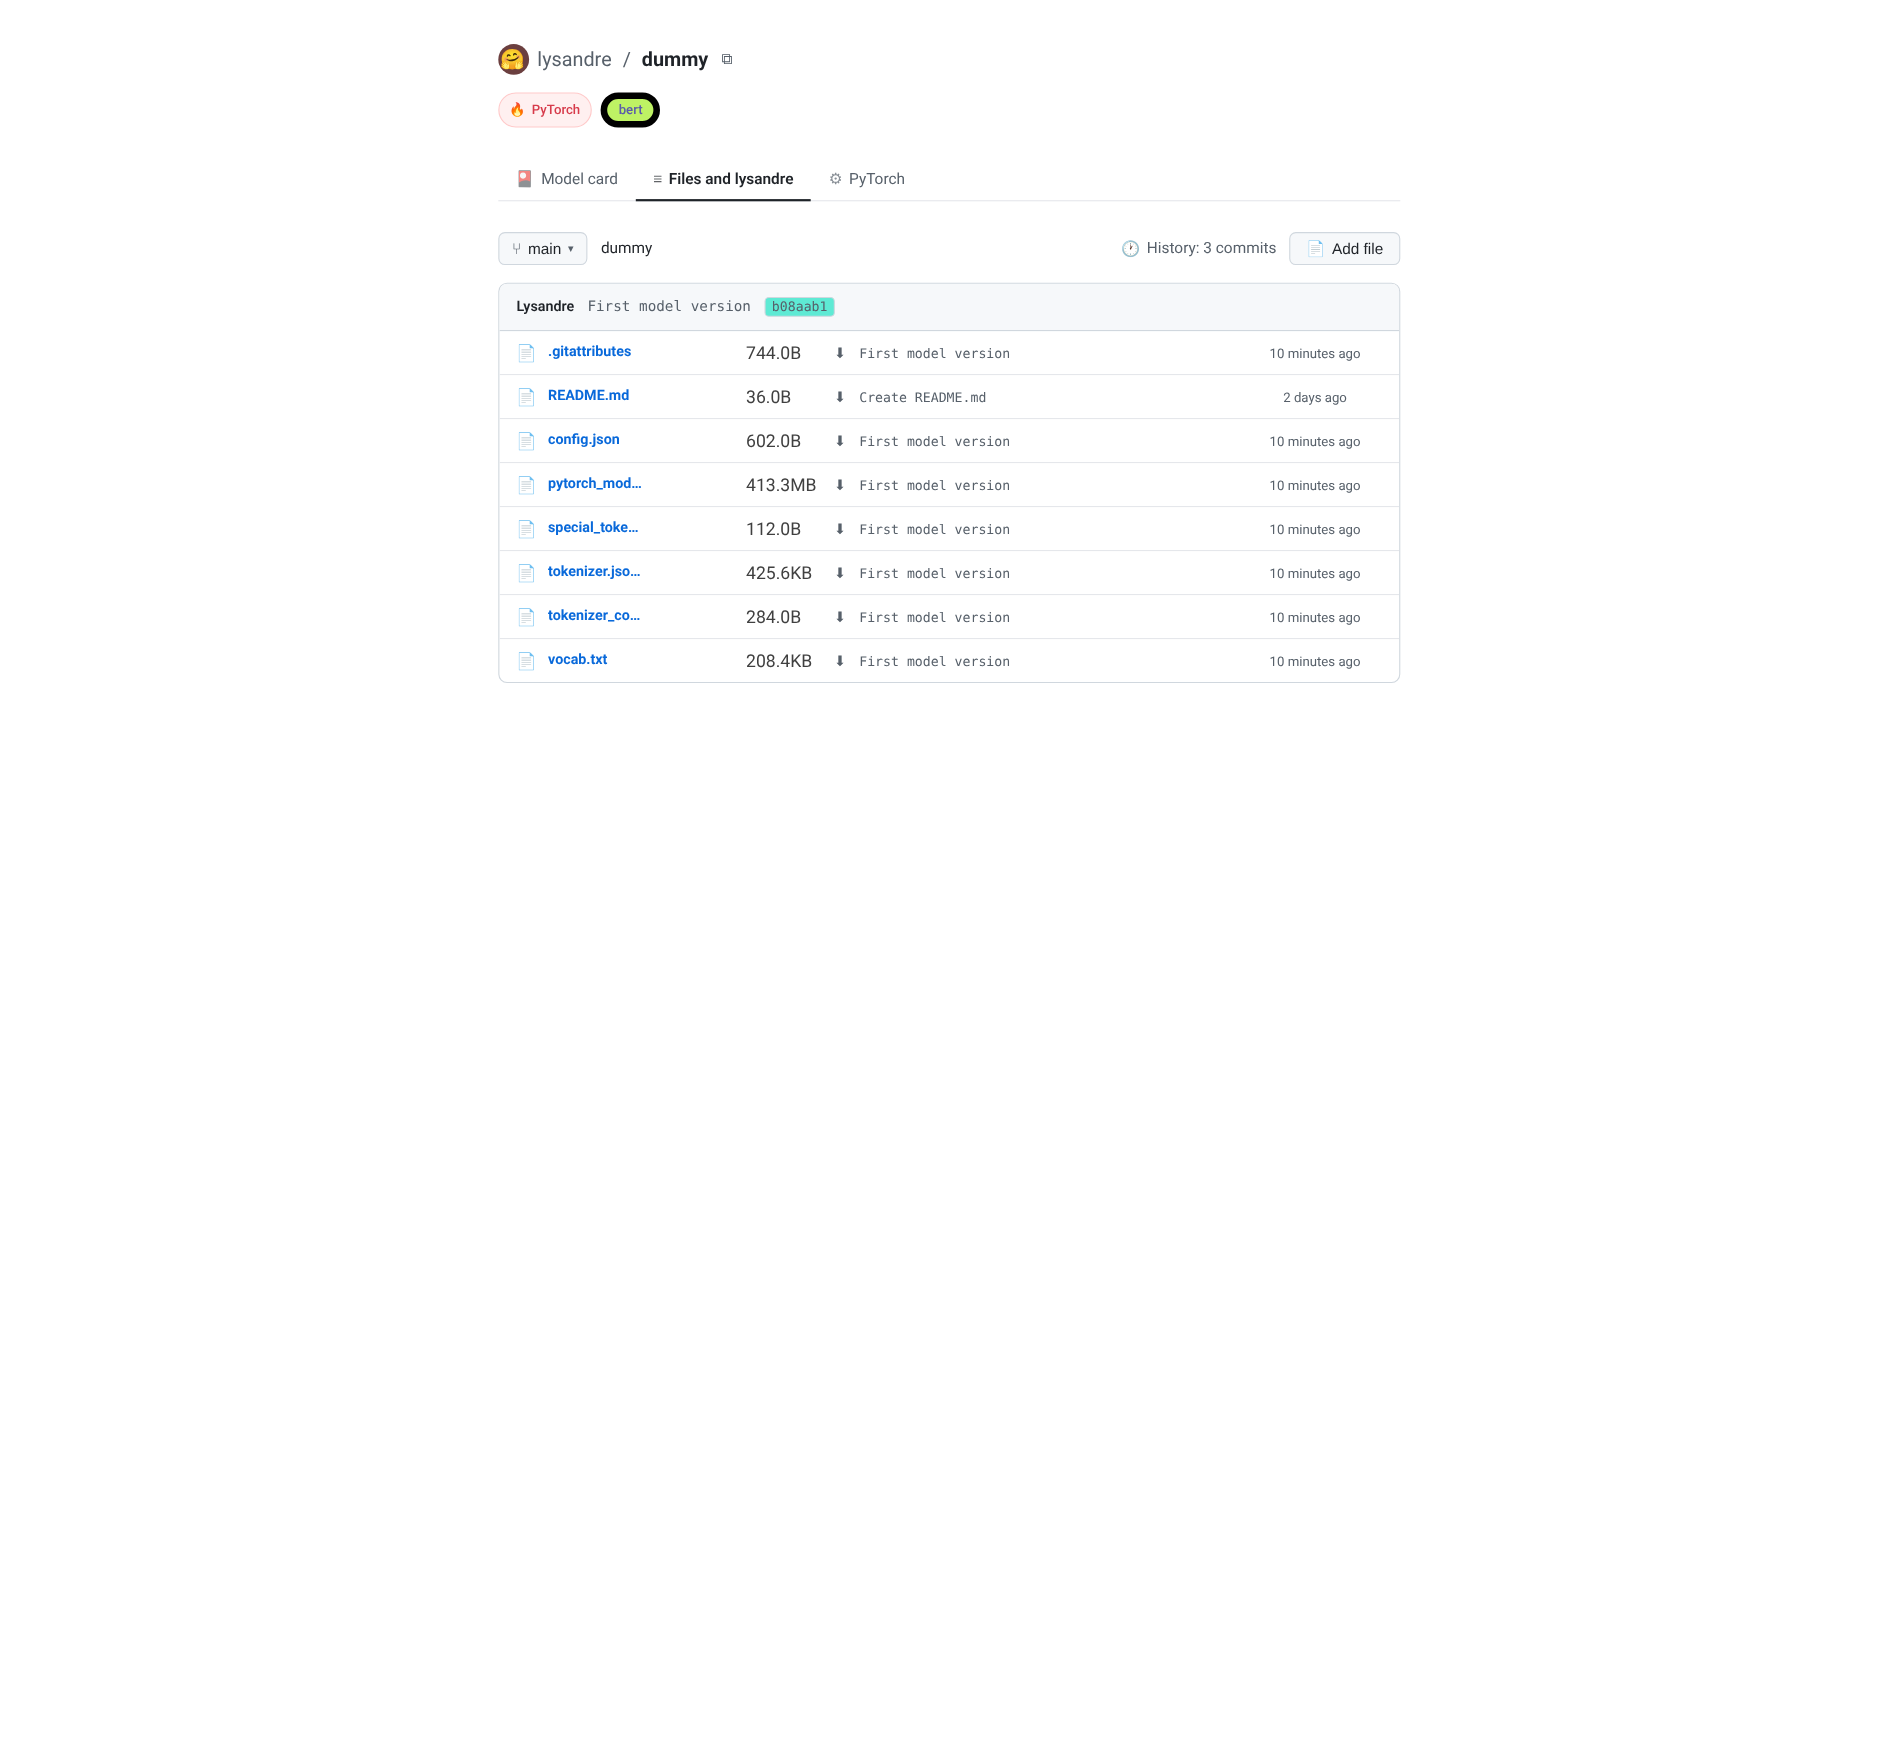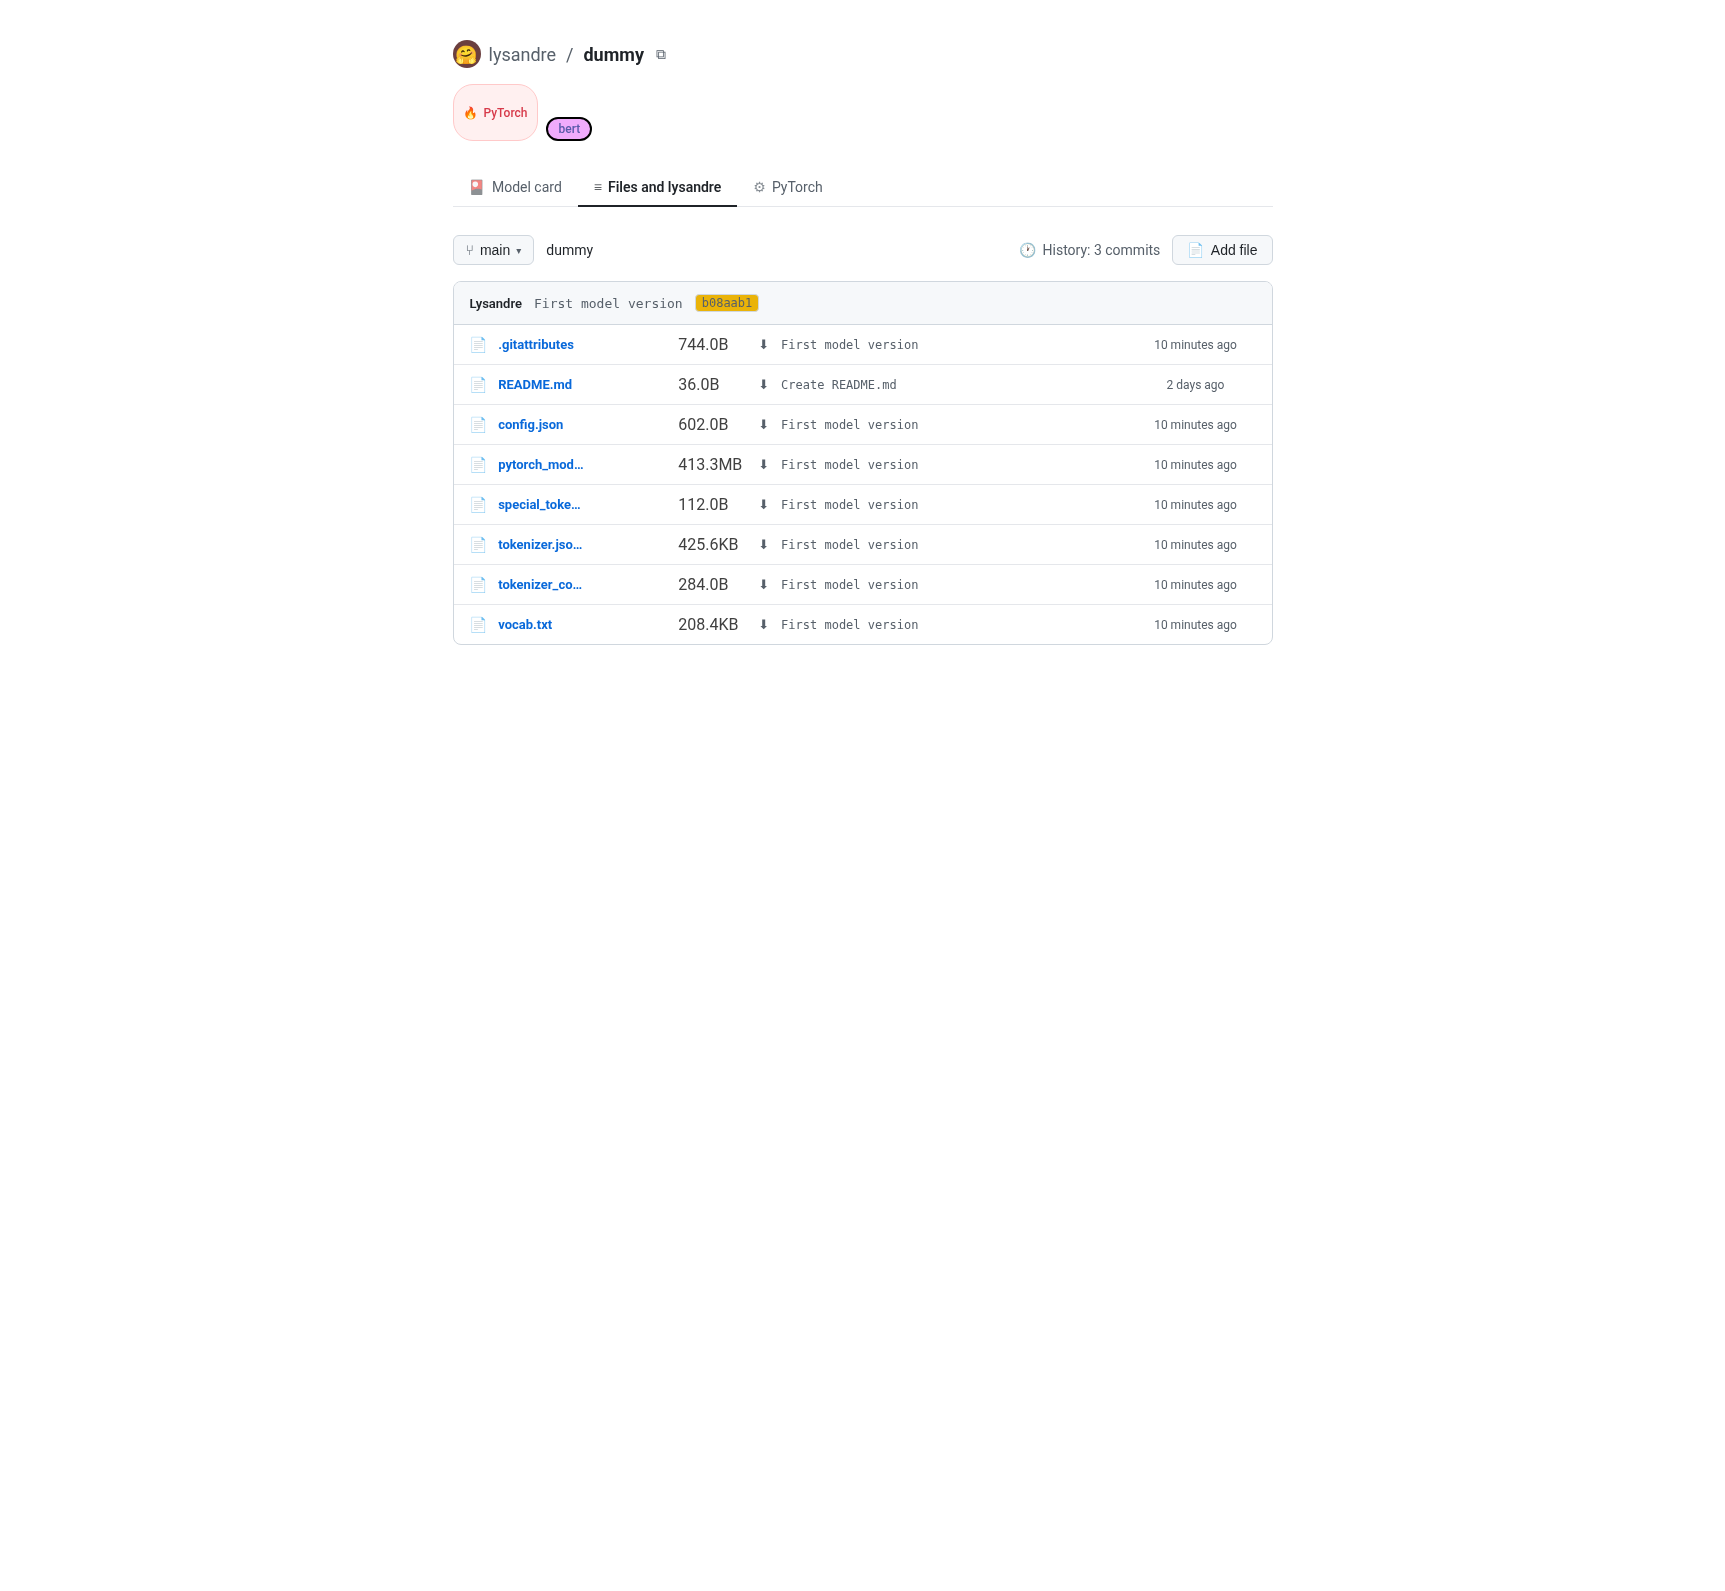--- a/index.html
+++ b/index.html
@@ -71,24 +71,23 @@
       display: flex;
       align-items: center;
       gap: 5px;
     }
     .tag-pytorch {
       background: #fff0f0;
       color: #d73a4a;
       border: 1px solid #ffc9c9;
     }
     .tag-bert {
-      background: #f0abfc;
+      background: #bef264;
       color: #5a5aaa;
-      border: 2px solid #000000;
-      margin-top: 33px;
+      border: 6px solid #000000;
     }
 
     
     .tabs {
       display: flex;
       gap: 0;
       border-bottom: 1px solid #e5e7eb;
       margin-bottom: 28px;
     }
     .tab {
@@ -197,21 +196,21 @@
       font-family: 'SFMono-Regular', Consolas, monospace;
       color: #57606a;
     }
     .commit-hash {
       border: 1px solid #d0d7de;
       border-radius: 4px;
       padding: 1px 6px;
       font-family: 'SFMono-Regular', Consolas, monospace;
       font-size: 12px;
       color: #57606a;
-      background: #eab308;
+      background: #5eead4;
     }
 
     .file-row {
       display: flex;
       align-items: center;
       padding: 10px 16px;
       border-bottom: 1px solid #e5e7eb;
       font-size: 13px;
     }
     .file-row:last-child {

